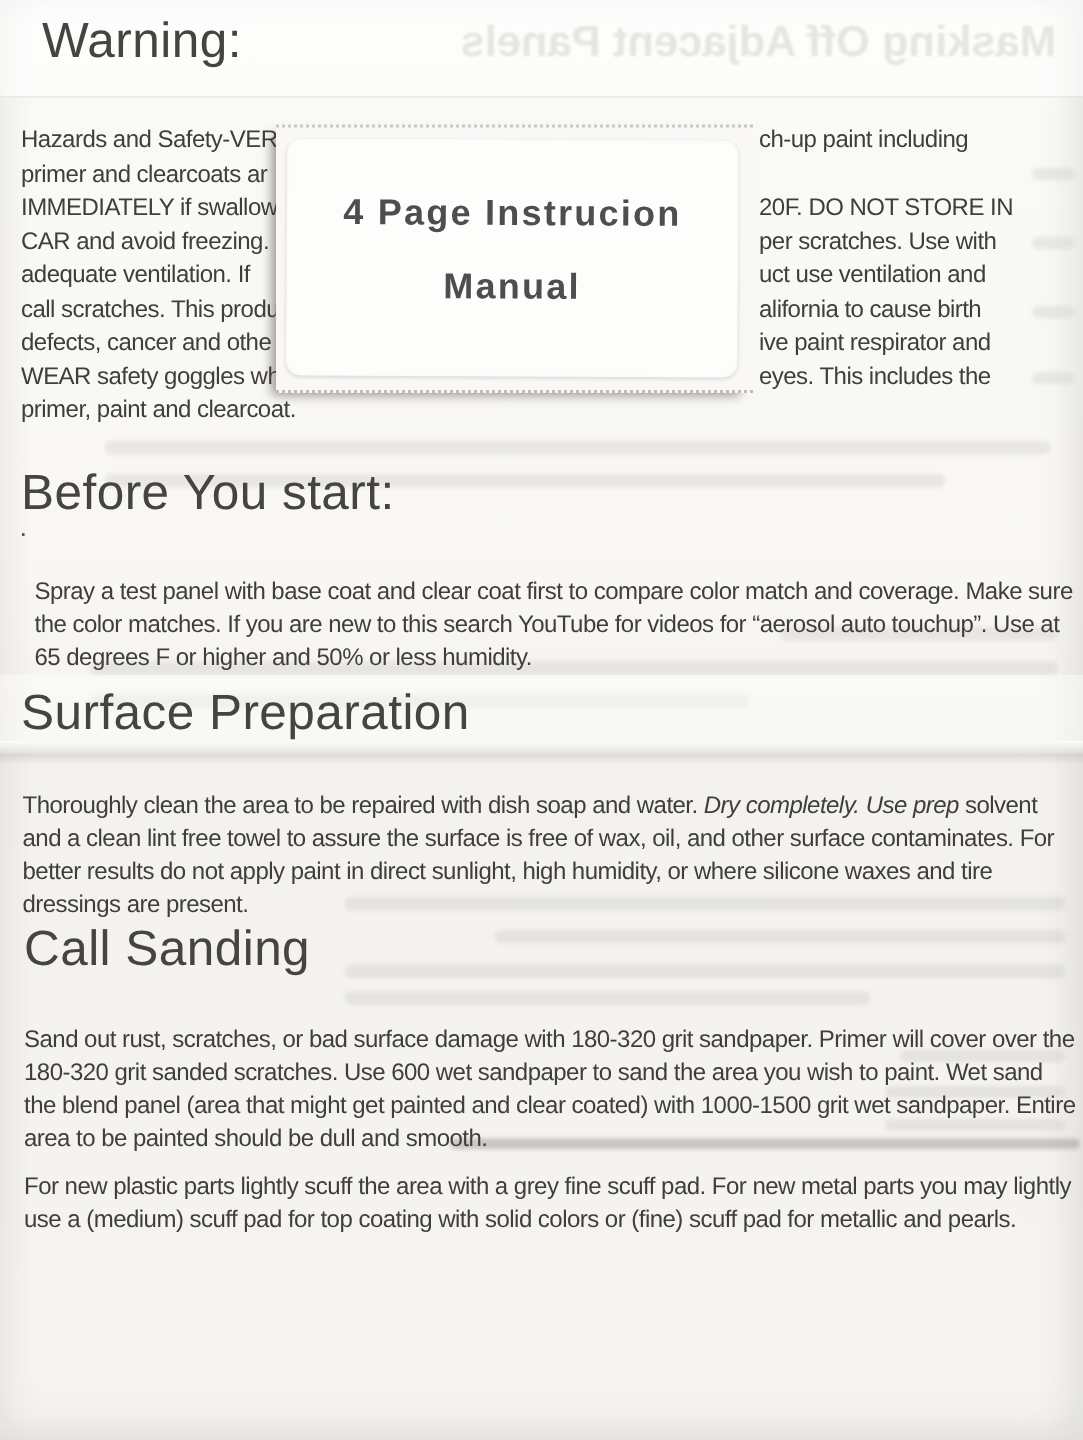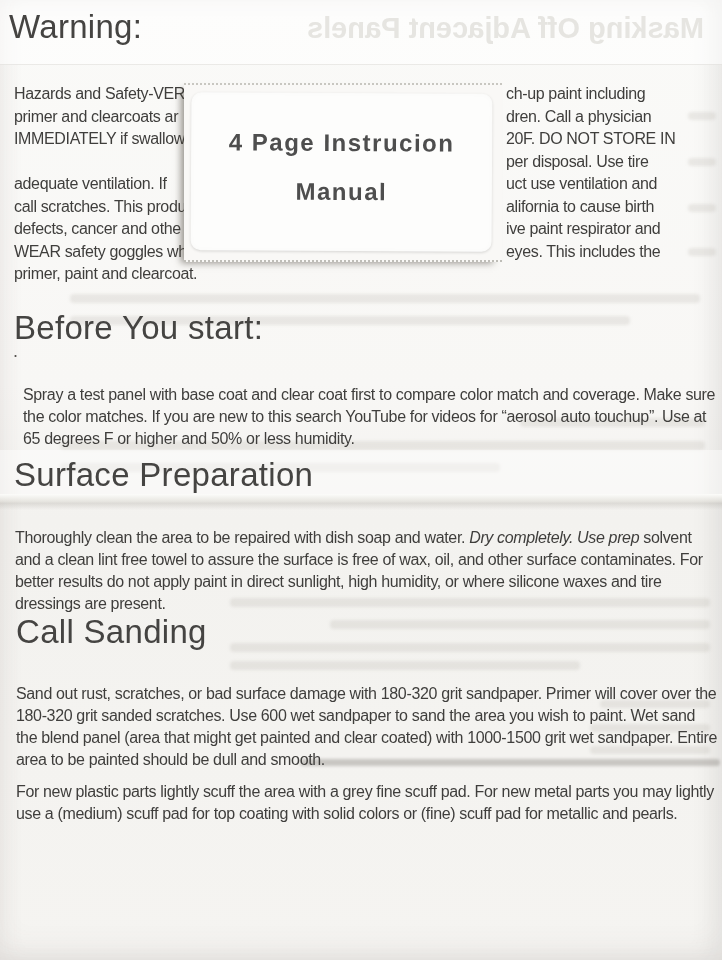--- a/index.html
+++ b/index.html
@@ -15,21 +15,21 @@
                inset 0 -16px 26px rgba(90,85,78,0.05);
   }
   .top-band{position:absolute;left:0;top:0;width:722px;height:64px;
     background:rgba(255,255,255,0.55);
     border-bottom:1px solid rgba(200,198,192,0.35);z-index:1;}
   .bright-band{position:absolute;left:0;top:450px;width:722px;height:44px;
     background:rgba(255,255,255,0.45);z-index:1;}
   .crease{position:absolute;left:0;top:494px;width:722px;height:16px;z-index:2;
     background:linear-gradient(180deg,rgba(252,252,250,1) 0%,rgba(222,220,213,0.55) 45%,rgba(162,158,150,0.28) 58%,rgba(244,243,240,0) 100%);}
   h1{position:absolute;margin:0;font-weight:400;font-size:33px;letter-spacing:0.3px;color:#454442;z-index:3;}
-  .h-warning{left:9px;top:8px;text-align:center;}
+  .h-warning{left:28px;top:8px;text-align:center;}
   .h-before{left:14px;top:309px;}
   .h-surface{left:14px;top:456px;}
   .h-basic{left:16px;top:613px;}
   .mirror-heading{
     position:absolute;left:298px;top:12px;width:406px;z-index:1;
     font-size:29px;font-weight:700;color:#e6e5e1;
     transform:scaleX(-1);filter:blur(0.6px);white-space:nowrap;}
   .warn-para{position:absolute;left:14px;top:83px;width:695px;z-index:2;
     font-size:16px;line-height:22.5px;letter-spacing:-0.35px;}
   .frag-row{position:relative;height:22.5px;white-space:nowrap;}
@@ -92,28 +92,28 @@
 
   <h1 class="h-warning">Warning:</h1>
 
   <div class="warn-para">
     <div class="frag-row">
       <span>Hazards and Safety-VERY</span>
       <span class="frag-right">ch-up paint including</span>
     </div>
     <div class="frag-row">
       <span>primer and clearcoats ar</span>
-      <span class="frag-right">dren. Call a physician</span>
     </div>
     <div class="frag-row">
       <span>IMMEDIATELY if swallow</span>
       <span class="frag-right">20F. DO NOT STORE IN</span>
     </div>
     <div class="frag-row">
-      <span class="frag-right">per disposal. Use tire</span>
+      <span>CAR and avoid freezing.</span>
+      <span class="frag-right">per scratches. Use with</span>
     </div>
     <div class="frag-row">
       <span>adequate ventilation. If</span>
       <span class="frag-right">uct use ventilation and</span>
     </div>
     <div class="frag-row">
       <span>call scratches. This produ</span>
       <span class="frag-right">alifornia to cause birth</span>
     </div>
     <div class="frag-row">

